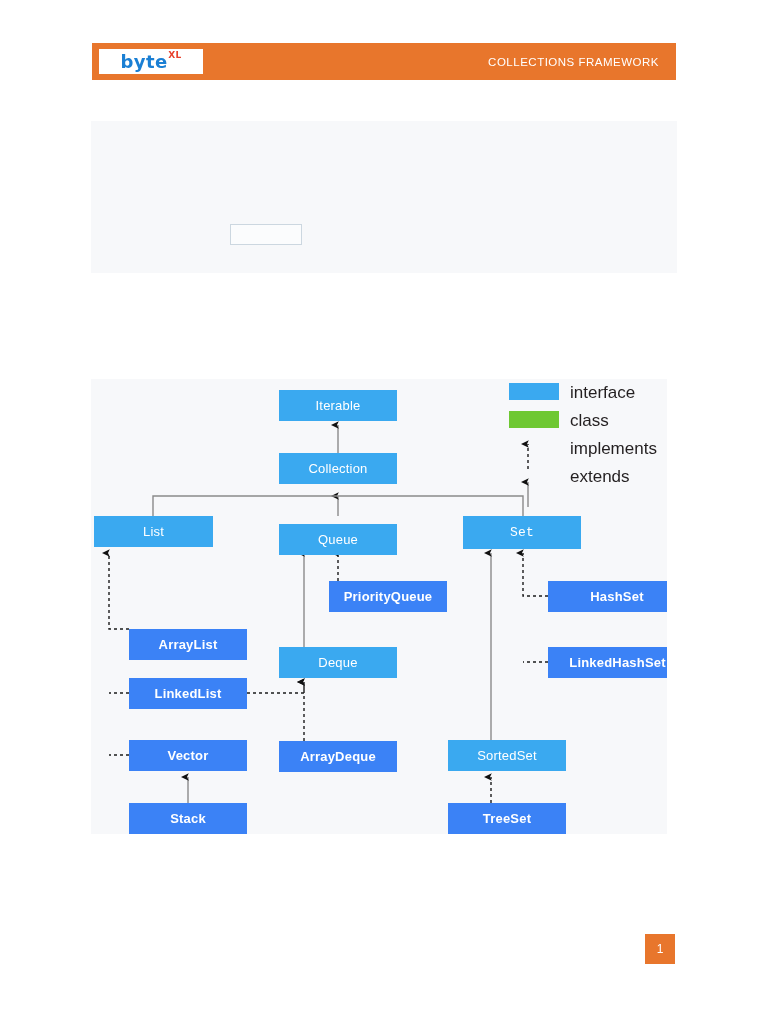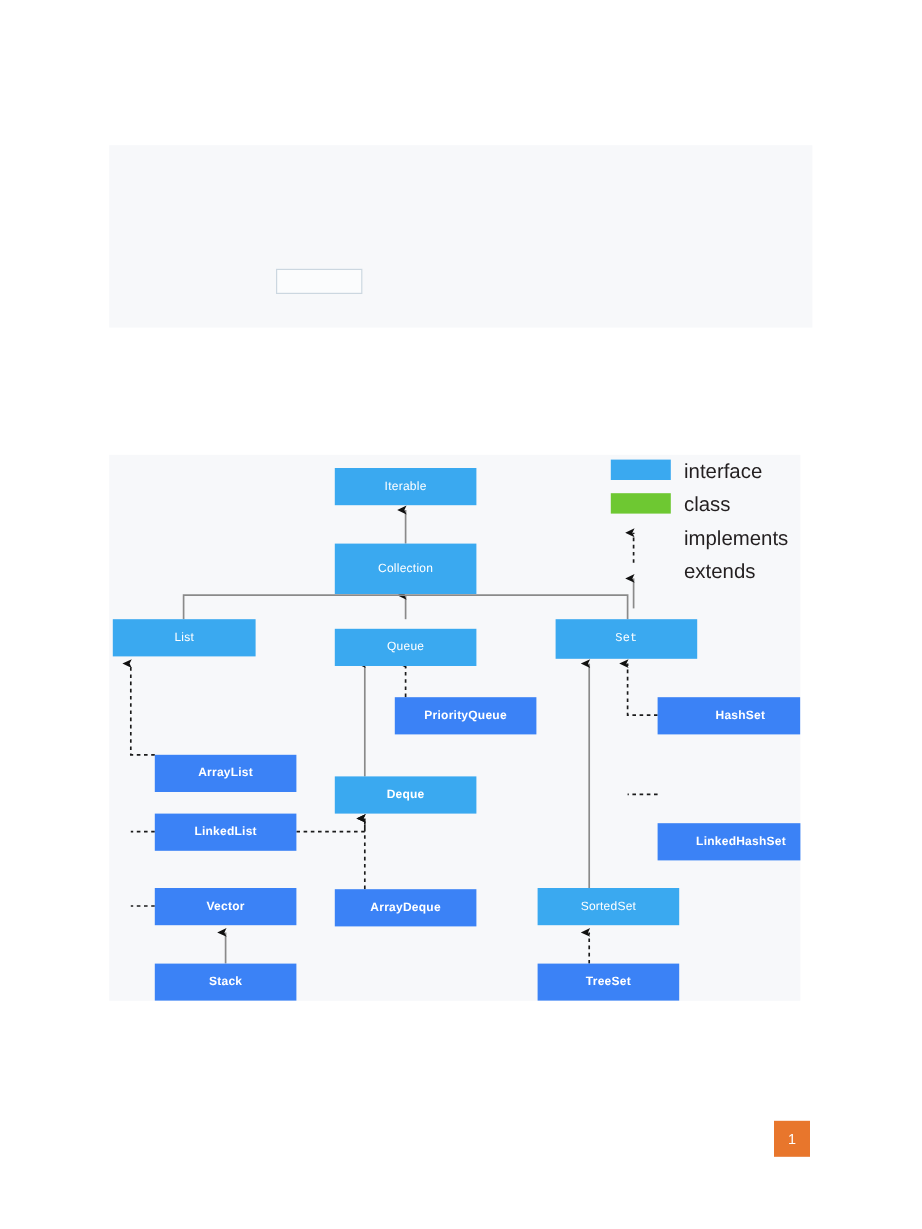--- a/index.html
+++ b/index.html
@@ -96,21 +96,21 @@
     background: #f7f8fa;
     overflow: hidden;
   }
 
   .node {
     position: absolute;
     display: flex;
     align-items: center;
     justify-content: center;
     color: #ffffff;
-    font-size: 10px;
+    font-size: 13px;
     font-family: "Liberation Sans", sans-serif;
     letter-spacing: 0.2px;
     z-index: 3;
     white-space: nowrap;
   }
   .node.iface { background: #3aa9f0; }
   .node.klass { background: #3b82f6; font-weight: bold; }
 
   svg.edges {
     position: absolute;
@@ -146,20 +146,28 @@
     align-items: center;
     justify-content: center;
     font-family: "Liberation Sans", sans-serif;
   }
 </style>
 </head>
 <body>
 
 <div class="page">
 
+  <div class="header-bar">
+    <div class="logo-box">
+      <span class="logo-text">byte
+        <span class="logo-sup">XL</span>
+      </span>
+    </div>
+    <div class="header-title">COLLECTIONS FRAMEWORK</div>
+  </div>
 
   <div class="upper-panel">
     <div class="empty-field"></div>
   </div>
 
   <div class="diagram-panel">
 
     <svg class="edges" viewBox="0 0 576 455">
       <defs>
         <marker id="ah-solid" markerWidth="9" markerHeight="9" refX="4.5" refY="7.6" orient="auto" markerUnits="userSpaceOnUse">
@@ -195,29 +203,29 @@
 
       <path d="M457,217 L432,217 L432,174" stroke="#1b1b1b" stroke-width="1.4" fill="none" stroke-dasharray="3,3" marker-end="url(#ah-dash)"></path>
 
       <path d="M457,283 L432,283" stroke="#1b1b1b" stroke-width="1.4" fill="none" stroke-dasharray="3,3"></path>
 
       <path d="M400,424 L400,398" stroke="#1b1b1b" stroke-width="1.4" fill="none" stroke-dasharray="3,3" marker-end="url(#ah-dash)"></path>
     </svg>
 
     <div id="node-layer">
         <div class="node iface" style="left: 188px; top: 11px; width: 118px; height: 31px;">Iterable</div>
-        <div class="node iface" style="left: 188px; top: 74px; width: 118px; height: 42px;">Collection</div>
+        <div class="node iface" style="left: 188px; top: 74px; width: 118px; height: 31px;">Collection</div>
         <div class="node iface" style="left: 3px; top: 137px; width: 119px; height: 31px;">List</div>
         <div class="node iface" style="left: 188px; top: 145px; width: 118px; height: 31px;">Queue</div>
         <div class="node iface" style="left: 372px; top: 137px; width: 118px; height: 33px; font-family: Liberation Mono, monospace;">Set</div>
         <div class="node klass" style="left: 238px; top: 202px; width: 118px; height: 31px;">PriorityQueue</div>
         <div class="node klass" style="left: 457px; top: 202px; width: 119px; height: 31px; padding-left: 19px;">HashSet</div>
         <div class="node klass" style="left: 38px; top: 250px; width: 118px; height: 31px;">ArrayList</div>
-        <div class="node iface" style="left: 188px; top: 268px; width: 118px; height: 31px; font-weight: bold;">Deque</div>
-        <div class="node klass" style="left: 457px; top: 268px; width: 139px; height: 31px; margin-top: 39px;">LinkedHashSet</div>
+        <div class="node iface" style="left: 188px; top: 268px; width: 118px; height: 31px;">Deque</div>
+        <div class="node klass" style="left: 457px; top: 268px; width: 139px; height: 31px;">LinkedHashSet</div>
         <div class="node klass" style="left: 38px; top: 299px; width: 118px; height: 31px;">LinkedList</div>
         <div class="node klass" style="left: 38px; top: 361px; width: 118px; height: 31px;">Vector</div>
         <div class="node klass" style="left: 188px; top: 362px; width: 118px; height: 31px;">ArrayDeque</div>
         <div class="node iface" style="left: 357px; top: 361px; width: 118px; height: 31px;">SortedSet</div>
         <div class="node klass" style="left: 38px; top: 424px; width: 118px; height: 31px;">Stack</div>
         <div class="node klass" style="left: 357px; top: 424px; width: 118px; height: 31px;">TreeSet</div>
       </div>
 
     <div class="legend">
       <div class="legend-swatch" style="left:418px; top:4px; background:#3aa9f0;"></div>

